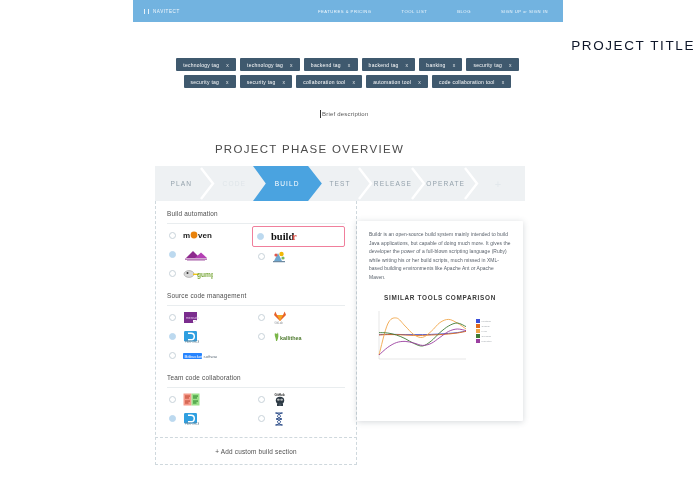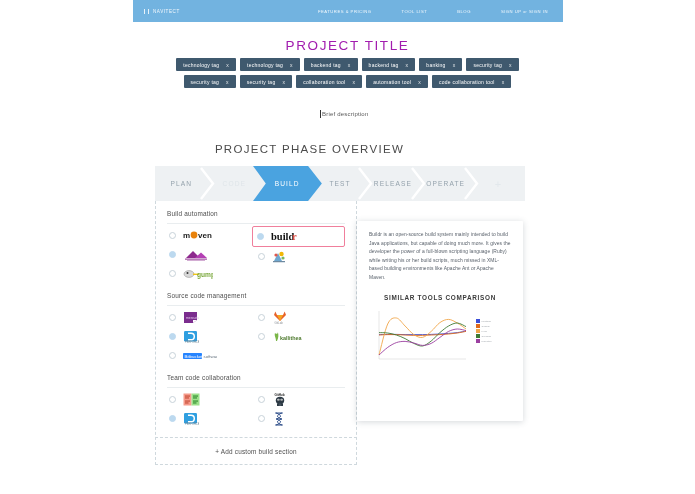--- a/index.html
+++ b/index.html
@@ -26,22 +26,22 @@
     border-right: 1px solid #e8f2fa;
   }
   .brand-name { font-size: 4.6px; letter-spacing: .55px; color:#f2f8fd; }
   .nav-links { margin-left:auto; display:flex; align-items:center; gap:30px; margin-right: 15px; }
   .nav-link { font-size:4.2px; letter-spacing:.5px; color:#f3f9fd; white-space:nowrap; }
   .nav-link .small { font-size:3.4px; }
 
   
   .page-title {
     position:absolute; left:0; top:38px; width:695px;
-    text-align:center; font-size:13.5px; letter-spacing:1.6px;
-    color:#a21caf; font-weight:400;
+    text-align:right; font-size:13.5px; letter-spacing:1.6px;
+    color:#0f172a; font-weight:400;
   }
   .section-title {
     position:absolute; left:0; top:143px; width:619px;
     text-align:center; font-size:11.5px; letter-spacing:1.3px;
     color:#4b4b4b; font-weight:400;
   }
 
   
   .tags-wrap {
     position:absolute; left:150px; top:58px; width:395px;

